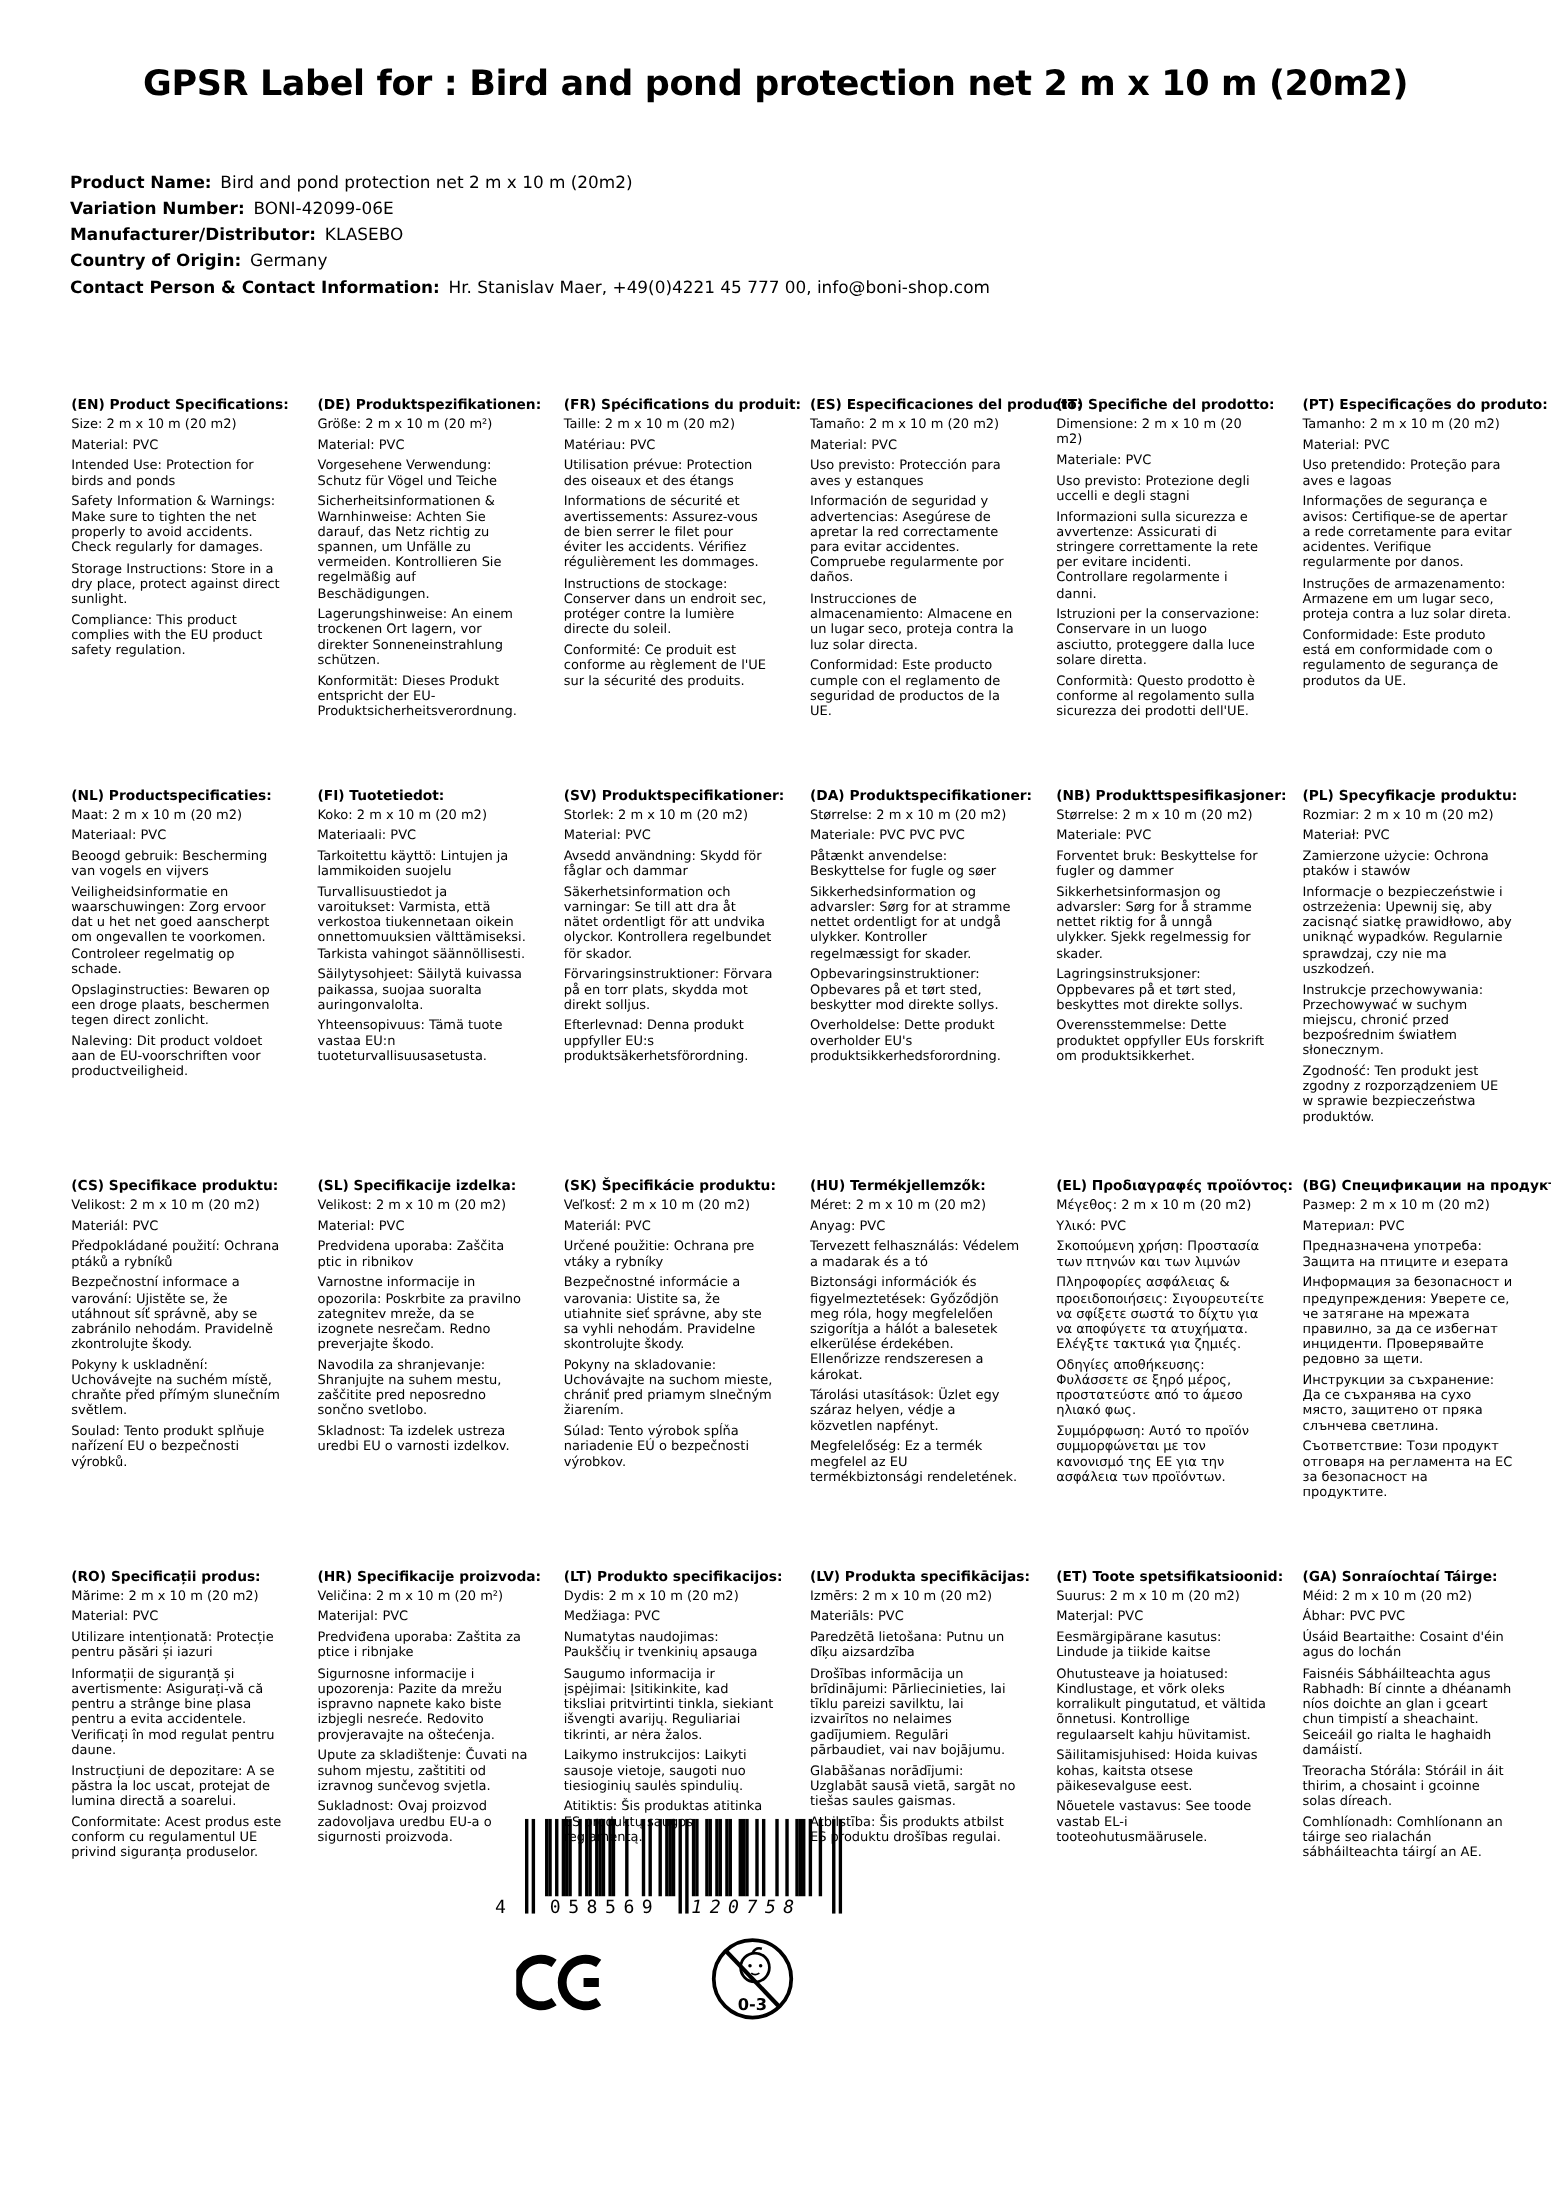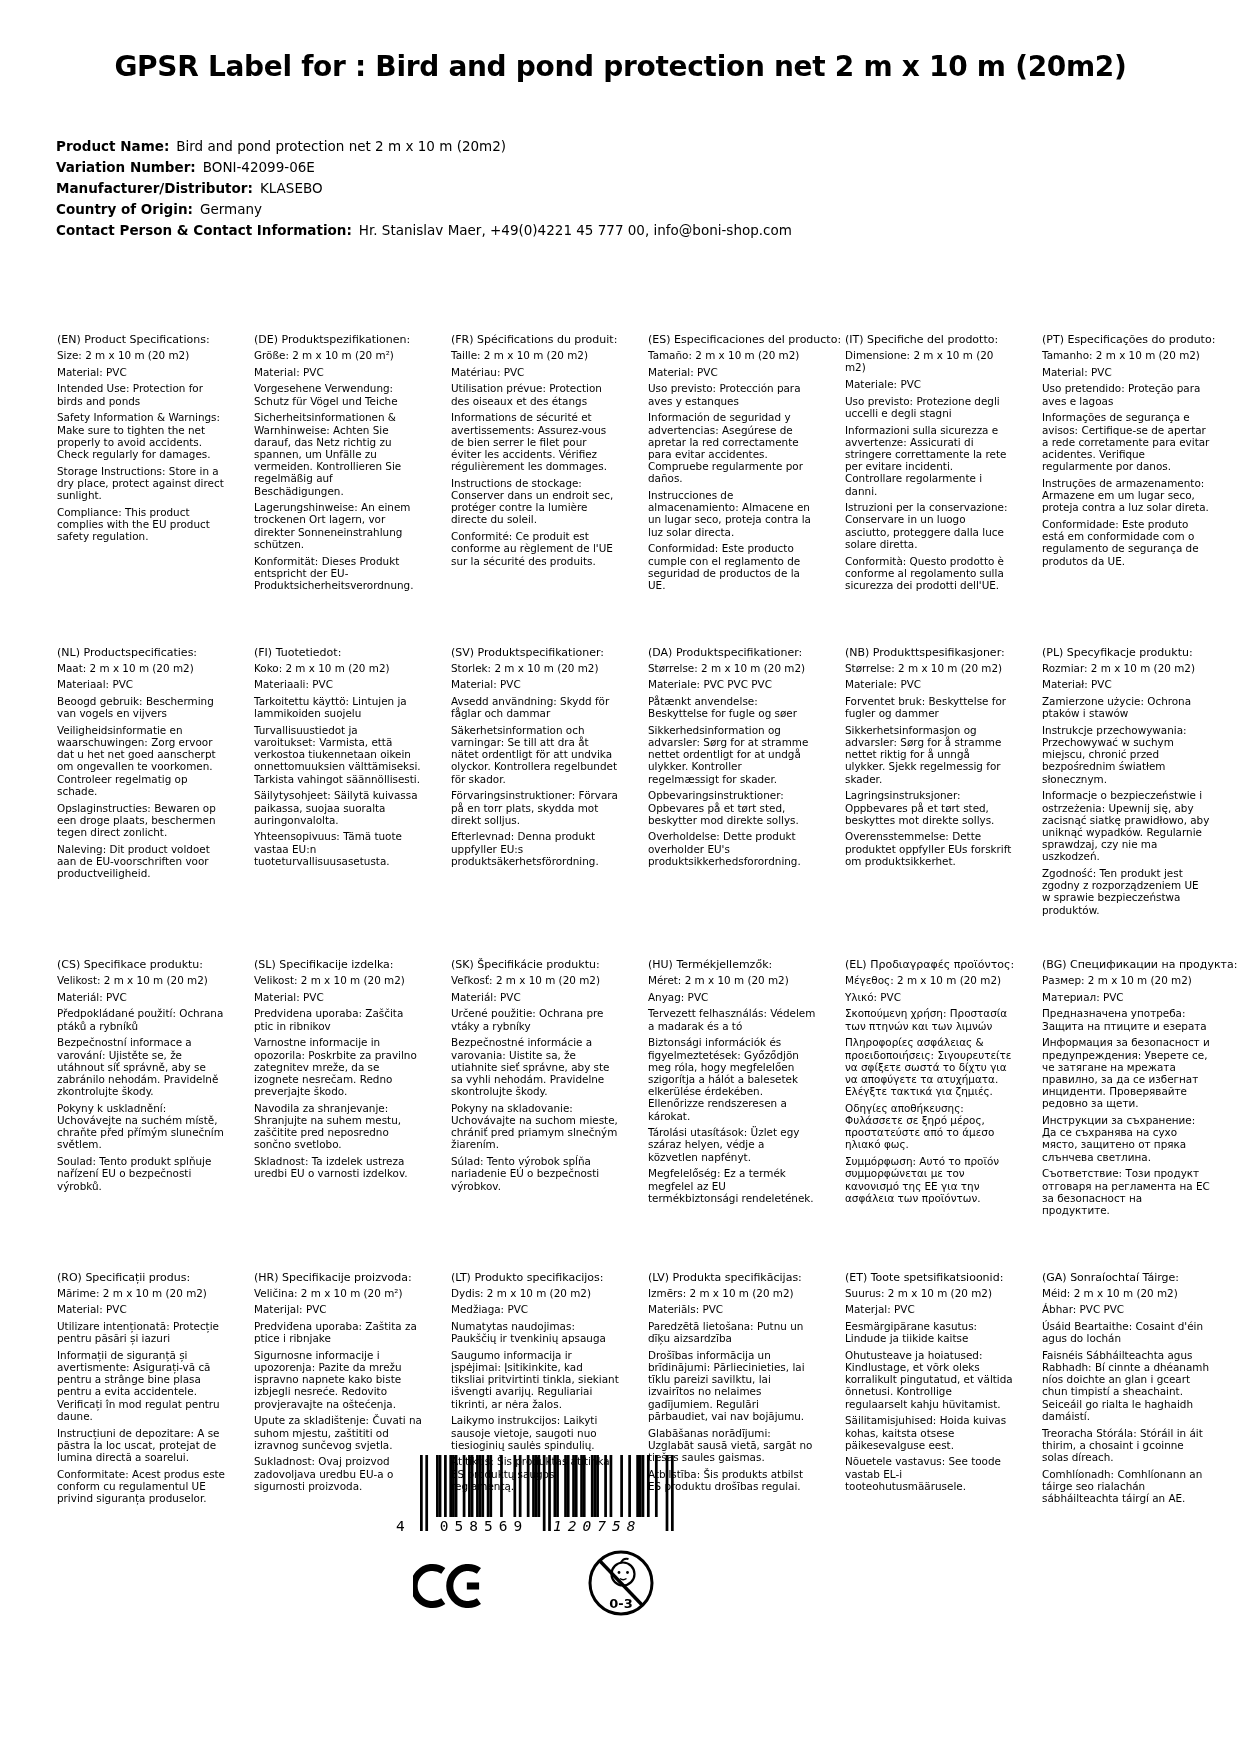--- a/index.html
+++ b/index.html
@@ -12,33 +12,33 @@
     font-size:28px;font-weight:700;letter-spacing:-0.3px;
   }
   .product-info{position:absolute;left:56px;top:136px;font-size:13.5px;line-height:21px;}
   .pi-line .lbl{font-weight:700;}
   .pi-line .val{margin-left:7px;}
   .grid{
     position:absolute;left:57px;top:305px;width:1182px;
     display:grid;grid-template-columns:repeat(6,197px);grid-auto-rows:312.5px;
   }
   .block{padding:12px 29px 0 0;overflow:visible;}
-  .block-heading{font-size:11px;font-weight:400;white-space:nowrap;margin:16px 0 3px 0;}
+  .block-heading{font-size:11px;font-weight:700;white-space:nowrap;margin:0 0 3px 0;}
   .block-para{font-size:10.4px;line-height:12.2px;margin:0 0 4.5px 0;overflow-wrap:break-word;}
   .barcode{position:absolute;left:420px;top:1455px;width:254px;height:84px;}
   .barcode svg{position:absolute;left:0;top:0;}
   .bc-digit{
     position:absolute;top:63px;font-family:"DejaVu Sans Mono","Liberation Mono",monospace;
     font-size:14.5px;letter-spacing:6px;white-space:nowrap;
   }
   .bc-system{left:-24px;letter-spacing:0;}
   .bc-left{left:8px;width:112px;text-align:center;}
   .bc-right{left:133px;width:112px;text-align:left;font-style:italic;}
   .ce-mark{position:absolute;left:413px;top:1560px;}
-  .age-warning{position:absolute;left:586px;top:1548px;}
+  .age-warning{position:absolute;left:567px;top:1548px;}
 </style>
 </head>
 <body>
 
 <div class="title">GPSR Label for : Bird and pond protection net 2 m x 10 m (20m2)</div>
 
 <div class="product-info">
   <div class="pi-line">
     <span class="lbl">Product Name:</span><span class="val">Bird and pond protection net 2 m x 10 m (20m2)</span>
   </div>
@@ -154,22 +154,22 @@
       <p class="block-para">Forventet bruk: Beskyttelse for fugler og dammer</p>
       <p class="block-para">Sikkerhetsinformasjon og advarsler: Sørg for å stramme nettet riktig for å unngå ulykker. Sjekk regelmessig for skader.</p>
       <p class="block-para">Lagringsinstruksjoner: Oppbevares på et tørt sted, beskyttes mot direkte sollys.</p>
       <p class="block-para">Overensstemmelse: Dette produktet oppfyller EUs forskrift om produktsikkerhet.</p>
     </div>
     <div class="block">
       <div class="block-heading">(PL) Specyfikacje produktu:</div>
       <p class="block-para">Rozmiar: 2 m x 10 m (20 m2)</p>
       <p class="block-para">Materiał: PVC</p>
       <p class="block-para">Zamierzone użycie: Ochrona ptaków i stawów</p>
+      <p class="block-para">Informacje o bezpieczeństwie i ostrzeżenia: Upewnij się, aby zacisnąć siatkę prawidłowo, aby uniknąć wypadków. Regularnie sprawdzaj, czy nie ma uszkodzeń.</p>
       <p class="block-para">Instrukcje przechowywania: Przechowywać w suchym miejscu, chronić przed bezpośrednim światłem słonecznym.</p>
-      <p class="block-para">Informacje o bezpieczeństwie i ostrzeżenia: Upewnij się, aby zacisnąć siatkę prawidłowo, aby uniknąć wypadków. Regularnie sprawdzaj, czy nie ma uszkodzeń.</p>
       <p class="block-para">Zgodność: Ten produkt jest zgodny z rozporządzeniem UE w sprawie bezpieczeństwa produktów.</p>
     </div>
     <div class="block">
       <div class="block-heading">(CS) Specifikace produktu:</div>
       <p class="block-para">Velikost: 2 m x 10 m (20 m2)</p>
       <p class="block-para">Materiál: PVC</p>
       <p class="block-para">Předpokládané použití: Ochrana ptáků a rybníků</p>
       <p class="block-para">Bezpečnostní informace a varování: Ujistěte se, že utáhnout síť správně, aby se zabránilo nehodám. Pravidelně zkontrolujte škody.</p>
       <p class="block-para">Pokyny k uskladnění: Uchovávejte na suchém místě, chraňte před přímým slunečním světlem.</p>
       <p class="block-para">Soulad: Tento produkt splňuje nařízení EU o bezpečnosti výrobků.</p>

